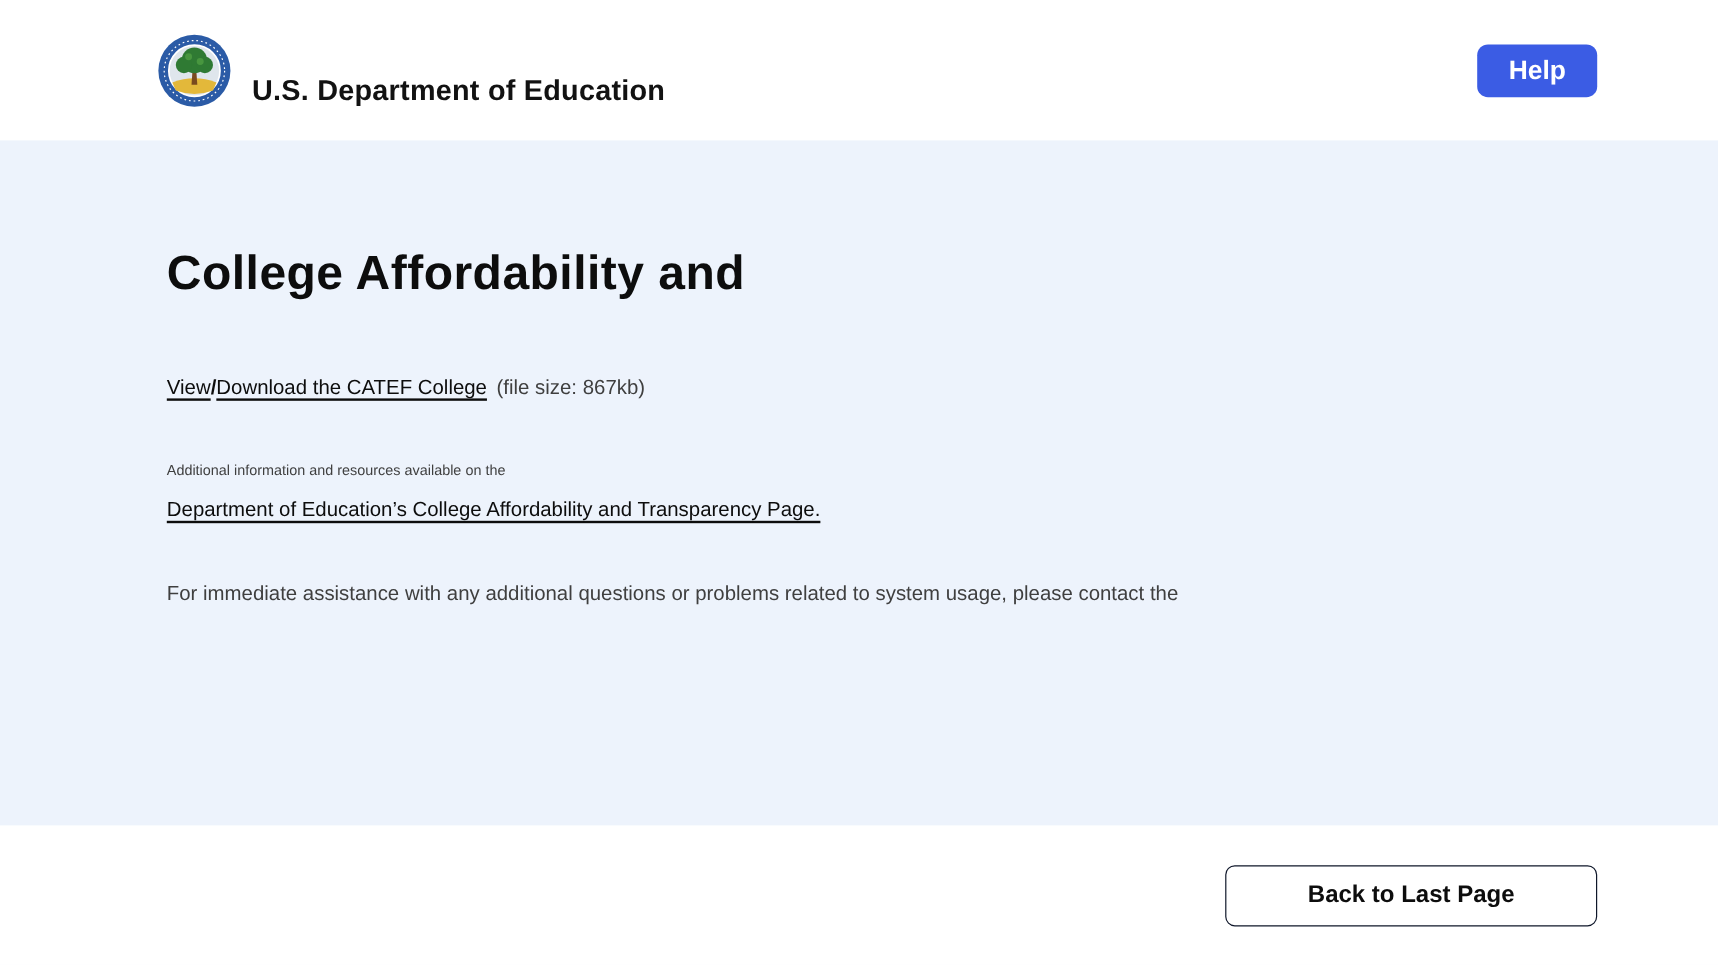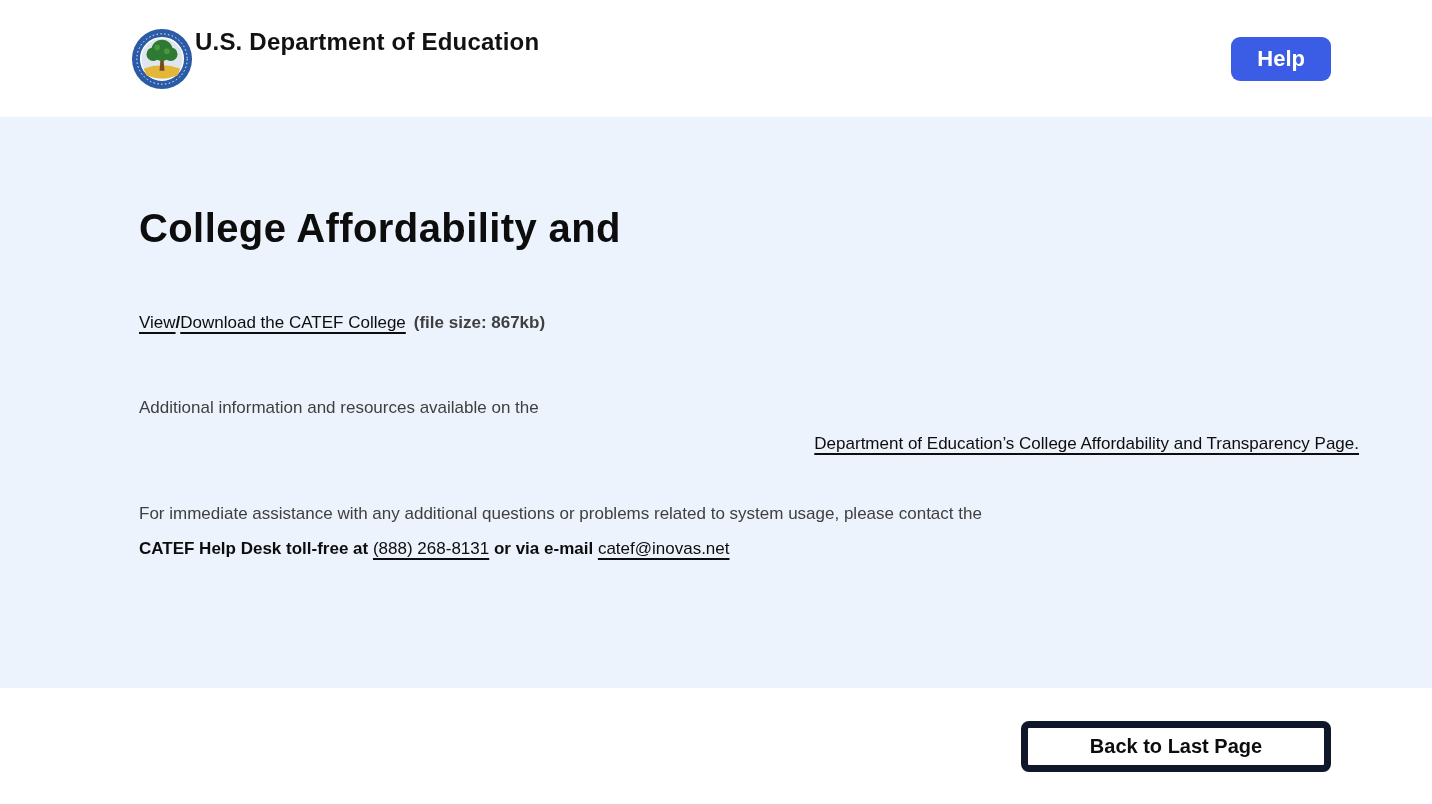--- a/index.html
+++ b/index.html
@@ -14,21 +14,21 @@
   
   .header {
     height: 117px;
     background: #ffffff;
     display: flex;
     align-items: center;
     justify-content: space-between;
     padding: 0 101px 0 131px;
     flex: 0 0 auto;
   }
-  .brand { display: flex; align-items: flex-start; gap: 2px; }
+  .brand { display: flex; align-items: flex-end; gap: 17px; }
   .logo { width: 62px; height: 62px; display: block; }
   .org-name {
     font-size: 24px;
     font-weight: 700;
     letter-spacing: 0.2px;
     color: var(--text-dark, #121212);
   }
   .help-btn {
     min-width: 98px;
     height: 44px;
@@ -40,48 +40,48 @@
     font-family: Liberation Sans, sans-serif;
     font-size: 22px;
     font-weight: 700;
     cursor: pointer;
   }
 
   
   .hero {
     background: var(--section-bg, #edf3fc);
     flex: 1 1 auto;
-    padding: 86px 73px 0 139px;
+    padding: 86px 42px 0 139px;
   }
   .page-title {
     font-size: 40px;
     line-height: 50px;
     font-weight: 700;
     letter-spacing: 0.4px;
     color: #0d0d0d;
   }
   .handbook-line { margin-top: 60px; font-size: 17px; }
   a.link {
     color: #0d0d0d;
     font-weight: 400;
     text-decoration: underline;
     text-decoration-thickness: 2px;
     text-underline-offset: 4px;
     cursor: pointer;
   }
   .slash { font-weight: 700; color: #0d0d0d; }
-  .file-note { font-weight: 700; color: var(--text-regular, #3f3f3f); margin-left: 8px; }
+  .file-note { font-weight: 400; color: var(--text-regular, #3f3f3f); margin-left: 8px; }
 
   .info-intro {
-    margin-top: 65px;
-    font-size: 17px;
+    margin-top: 52px;
+    font-size: 12px;
     font-weight: 400;
     color: var(--text-regular, #3f3f3f);
   }
-  .info-link-line { margin-top: 16px; font-size: 17px; text-align: right; }
+  .info-link-line { margin-top: 16px; font-size: 17px; }
 
   .assist-line1 {
     margin-top: 50px;
     font-size: 17px;
     font-weight: 400;
     color: var(--text-regular, #3f3f3f);
   }
   .assist-line2 { margin-top: 15px; font-size: 17px; font-weight: 700; color: #0d0d0d; }
 
   
@@ -91,21 +91,21 @@
     display: flex;
     align-items: center;
     justify-content: flex-end;
     padding-right: 101px;
     flex: 0 0 auto;
   }
   .back-btn {
     width: 310px;
     height: 51px;
     background: #ffffff;
-    border: 7px solid #0f172a;
+    border: 1px solid #0f172a;
     border-radius: 8px;
     font-family: "Liberation Sans", sans-serif;
     font-size: 20px;
     font-weight: 700;
     color: #0d0d0d;
     cursor: pointer;
   }
 </style>
 </head>
 <body>
@@ -141,22 +141,19 @@
     <p class="handbook-line">
       <a class="link">View</a><span class="slash">/</span><a class="link">Download the CATEF College</a><span class="file-note">(file size: 867kb)</span>
     </p>
 
     <p class="info-intro">Additional information and resources available on the</p>
     <p class="info-link-line">
       <a class="link">Department of Education’s College Affordability and Transparency Page.</a>
     </p>
 
     <p class="assist-line1">For immediate assistance with any additional questions or problems related to system usage, please contact the</p>
-    <p class="assist-line2">
-      <span>CATEF Help Desk toll-free at </span><a class="link">(888) 268-8131</a><span> or via e-mail </span><a class="link">catef@inovas.net</a>
-    </p>
   </main>
 
   <footer class="footer">
     <button class="back-btn">Back to Last Page</button>
   </footer>
 
 </div>
 
 </body></html>

